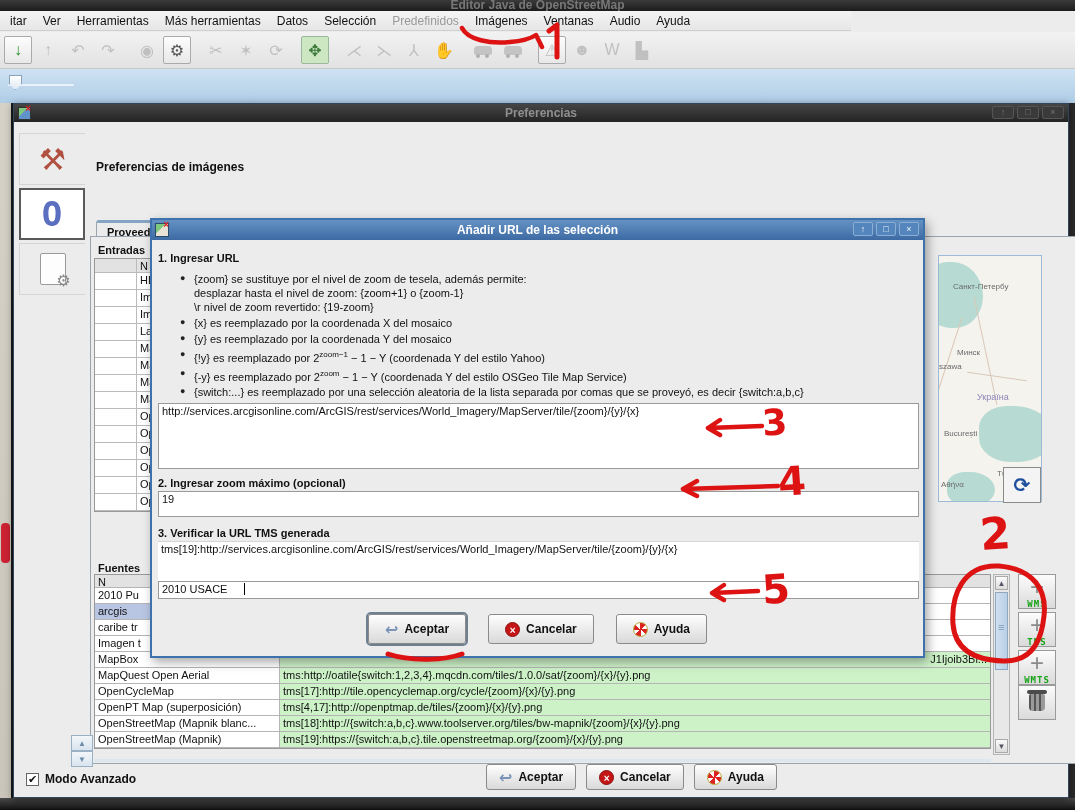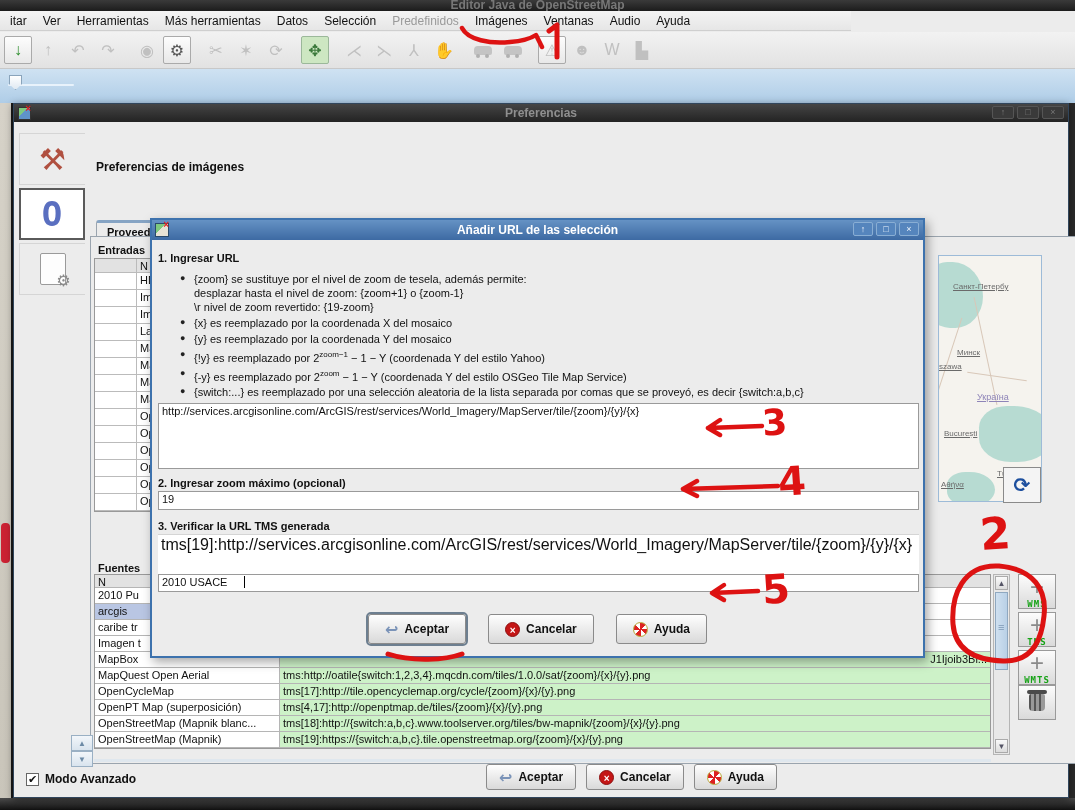--- a/index.html
+++ b/index.html
@@ -67,21 +67,21 @@
   .etr .c1 { width:42px; border-right:1px solid #bbb; background:#fff; }
   .etr .c2 { flex:1; padding:1px 3px; font-size:11px; white-space:nowrap; overflow:hidden; }
   .etr.head { height:14px; background:#e2e2e2; }
   .etr.head .c1 { background:#e2e2e2; }
   .etr.head .c2 { font-size:11px; }
 
   
   #map-preview { position:absolute; left:924px; top:133px; width:104px; height:247px; background:#f5f3ee; border:1px solid #9dbbd8; overflow:hidden; }
   .sea { position:absolute; background:#b7dbd2; border-radius:40% 55% 50% 45%; }
   .borderline { position:absolute; background:#d8c7b8; }
-  .map-label { position:absolute; font-size:8px; color:#6a6a6a; white-space:nowrap;text-decoration:underline; }
+  .map-label { position:absolute; font-size:8px; color:#6a6a6a; white-space:nowrap; }
   .map-label.big { color:#8e84b8; font-size:9px; }
   #map-refresh { position:absolute; left:989px; top:345px; width:38px; height:36px; background:#f4f4f4; border:1px solid #8a8a8a; display:flex; align-items:center; justify-content:center; font-size:20px; font-weight:bold; color:#1d4f9e; }
 
   
   #sources-label { position:absolute; left:84px; top:440px; font-weight:bold; font-size:11px; }
   #sources-table { position:absolute; left:80px; top:452px; width:897px; border:1px solid #999; background:#fff; }
   .str { display:flex; height:16px; border-bottom:1px solid #b5b5b5; }
   .str.head { height:13px; background:#e2e2e2; }
   .str .n { width:185px; border-right:1px solid #b5b5b5; padding:0 3px; white-space:nowrap; overflow:hidden; font-size:11px; line-height:15px; background:#fff; }
   .str .u { flex:1; padding:0 3px; white-space:nowrap; overflow:hidden; font-size:11px; line-height:15px; background:#cdf2c8; }
@@ -136,22 +136,22 @@
   #dlg-body { position:absolute; left:0; top:20px; right:0; bottom:0; padding:8px 4px 0 6px; }
   .step-label { font-size:11px; font-weight:bold; margin:4px 0 2px 0; }
   #bullets { margin:8px 0 4px 22px; }
   .bullet { display:flex; margin:2px 0; }
   .bullet .dot { width:14px; font-size:9px; color:#222; padding-top:1px; }
   .bullet .btext { flex:1; font-size:11px; line-height:14px; }
   .bullet .btext sup { font-size:8px; }
   .extra-line { font-size:11px; line-height:14px; }
   .text-input { background:#fff; border:1px solid #9a9a9a; font-size:11px; padding:1px 3px; width:100%; font-family:"Liberation Sans","DejaVu Sans",sans-serif; }
   #url-box { height:66px; margin-top:4px; }
-  #zoom-input { height:19px; }
-  #tms-area { background:#fff; height:40px; padding:1px 3px; font-size:16px; margin-top:2px; border-top:1px solid #d5d5d5; }
+  #zoom-input { height:26px; }
+  #tms-area { background:#fff; height:40px; padding:1px 3px; font-size:11px; margin-top:2px; border-top:1px solid #d5d5d5; }
   #name-input { height:18px; }
   .caret { border-right:1px solid #000; padding-right:17px; }
   #dlg-buttons { position:absolute; left:0; right:0; bottom:12px; display:flex; justify-content:center; gap:22px; }
   #dlg-buttons .btn { height:30px; padding:3px 16px; }
 
   
   #annot-svg { position:absolute; left:0; top:0; width:1075px; height:810px; pointer-events:none; z-index:90; }
   .annot-digit { position:absolute; color:#dd1212; font-weight:bold; z-index:91; pointer-events:none; font-family:"DejaVu Sans",sans-serif; transform:rotate(-4deg); }
 </style>
 </head>

